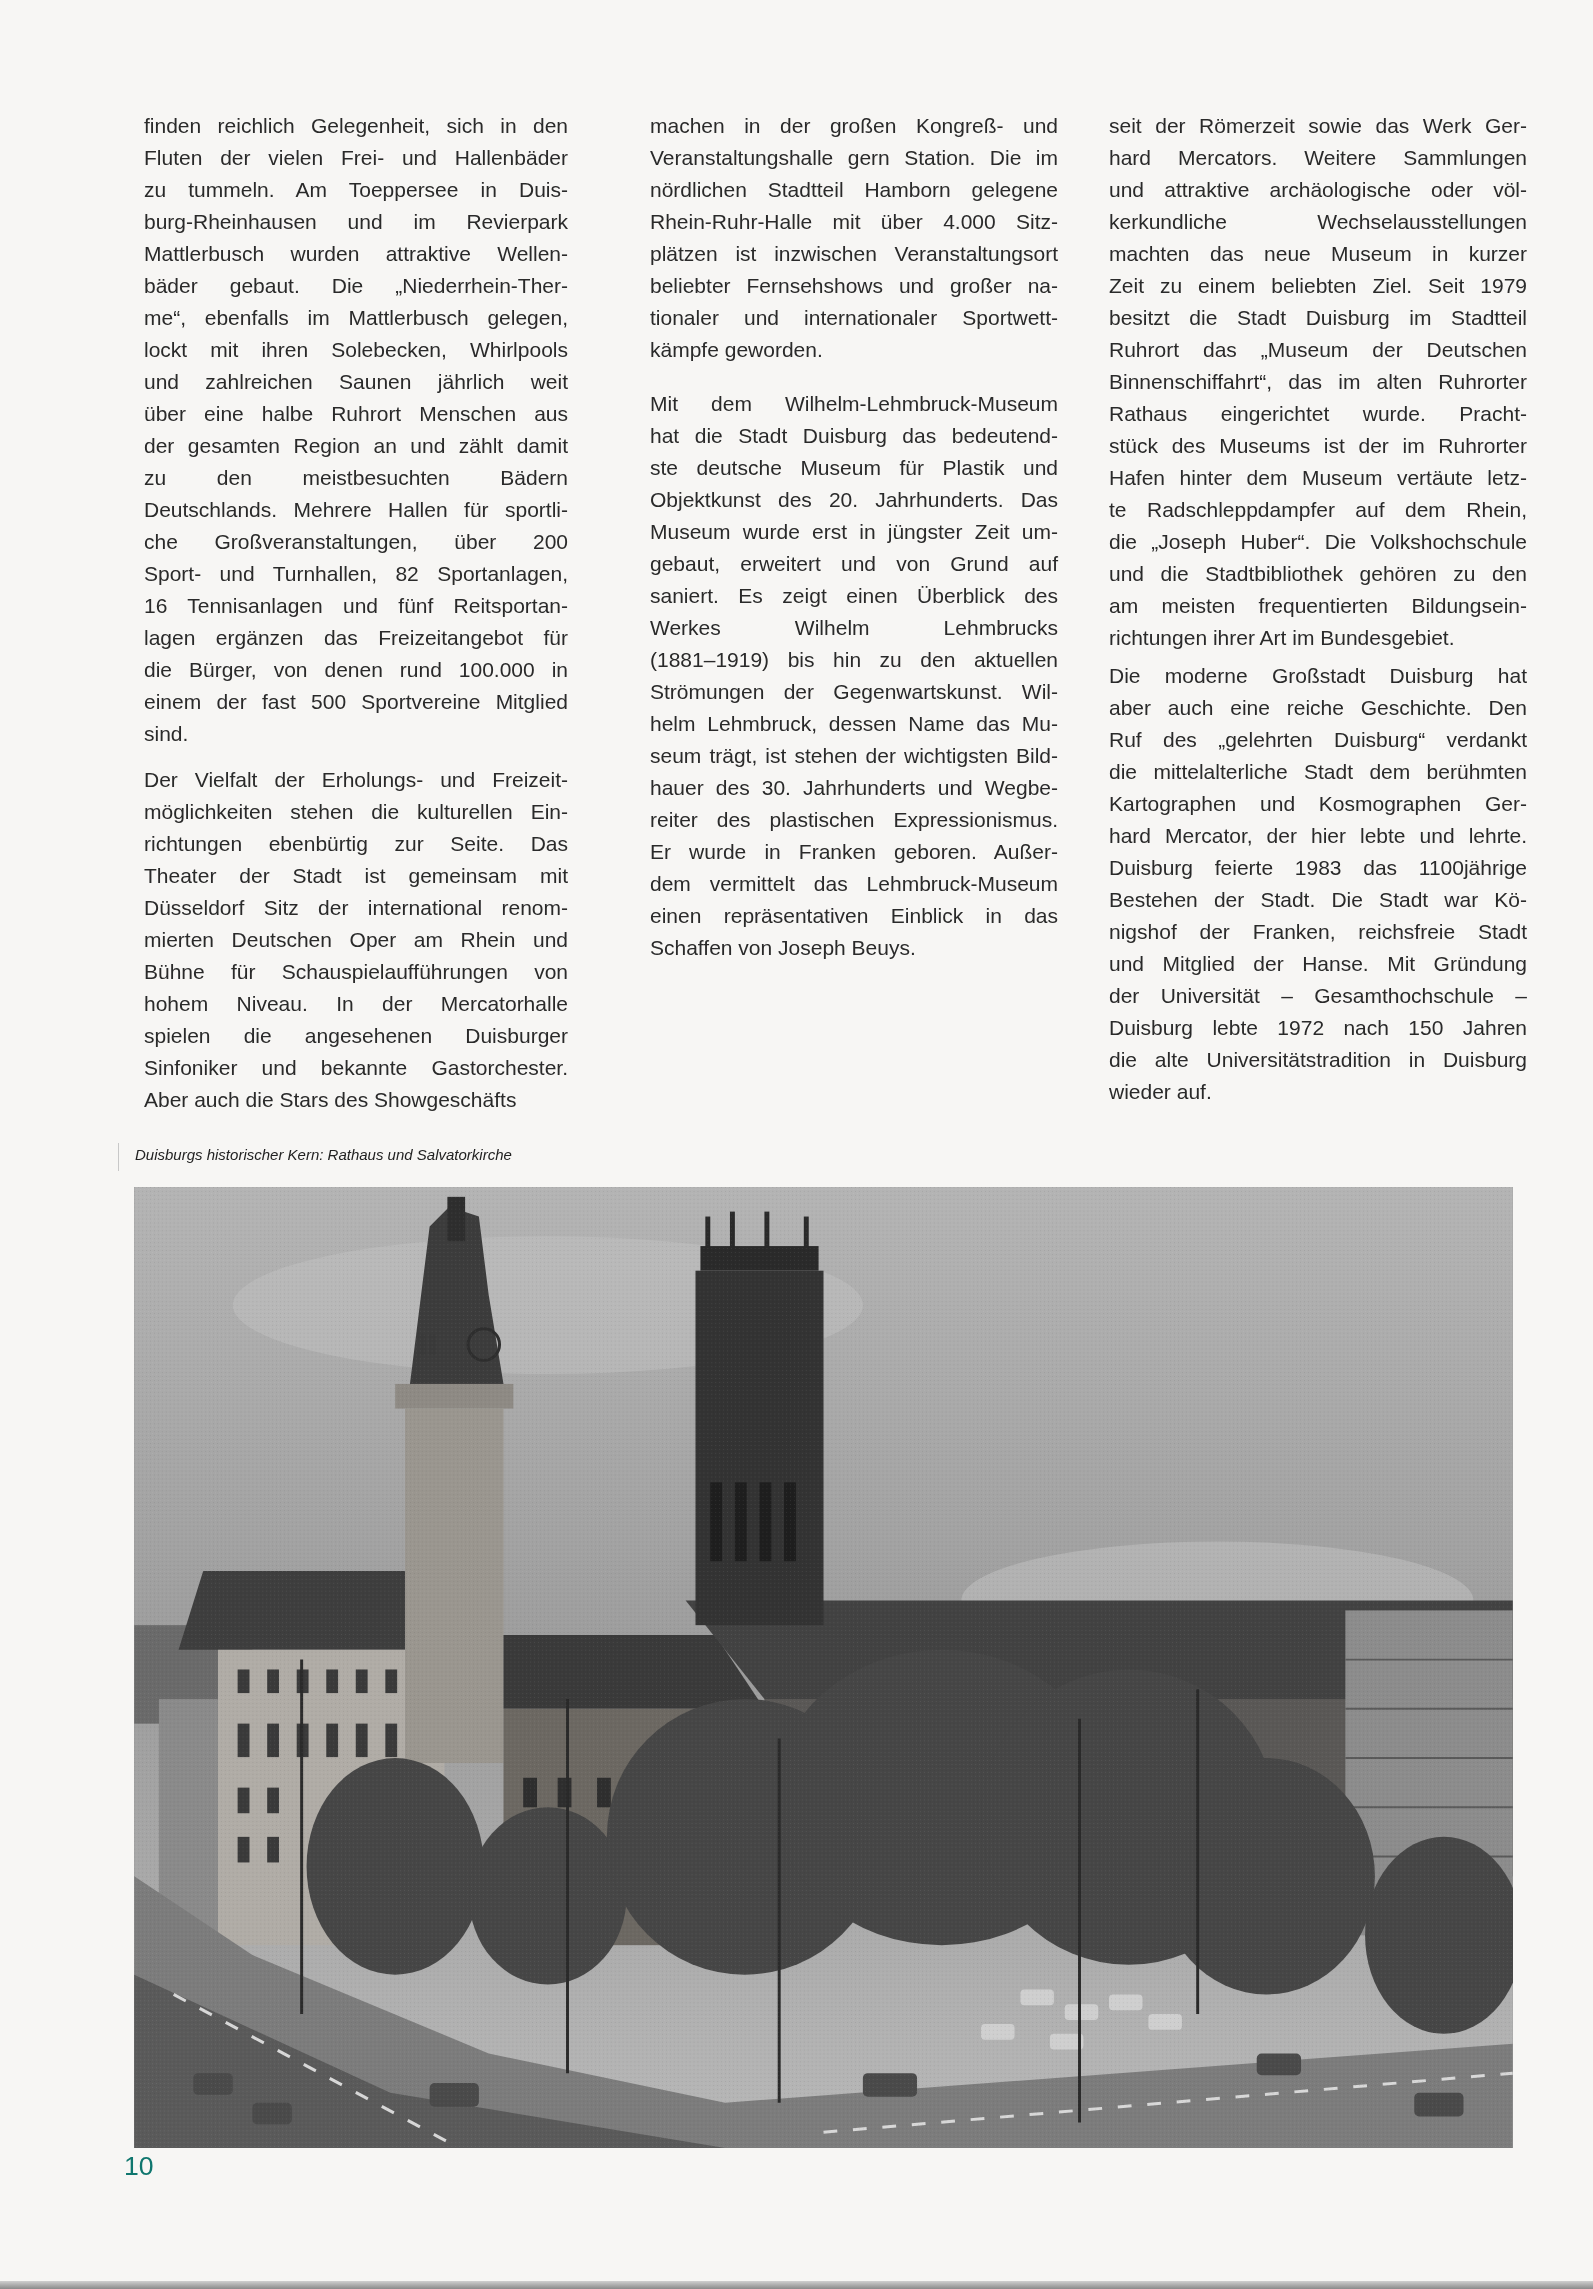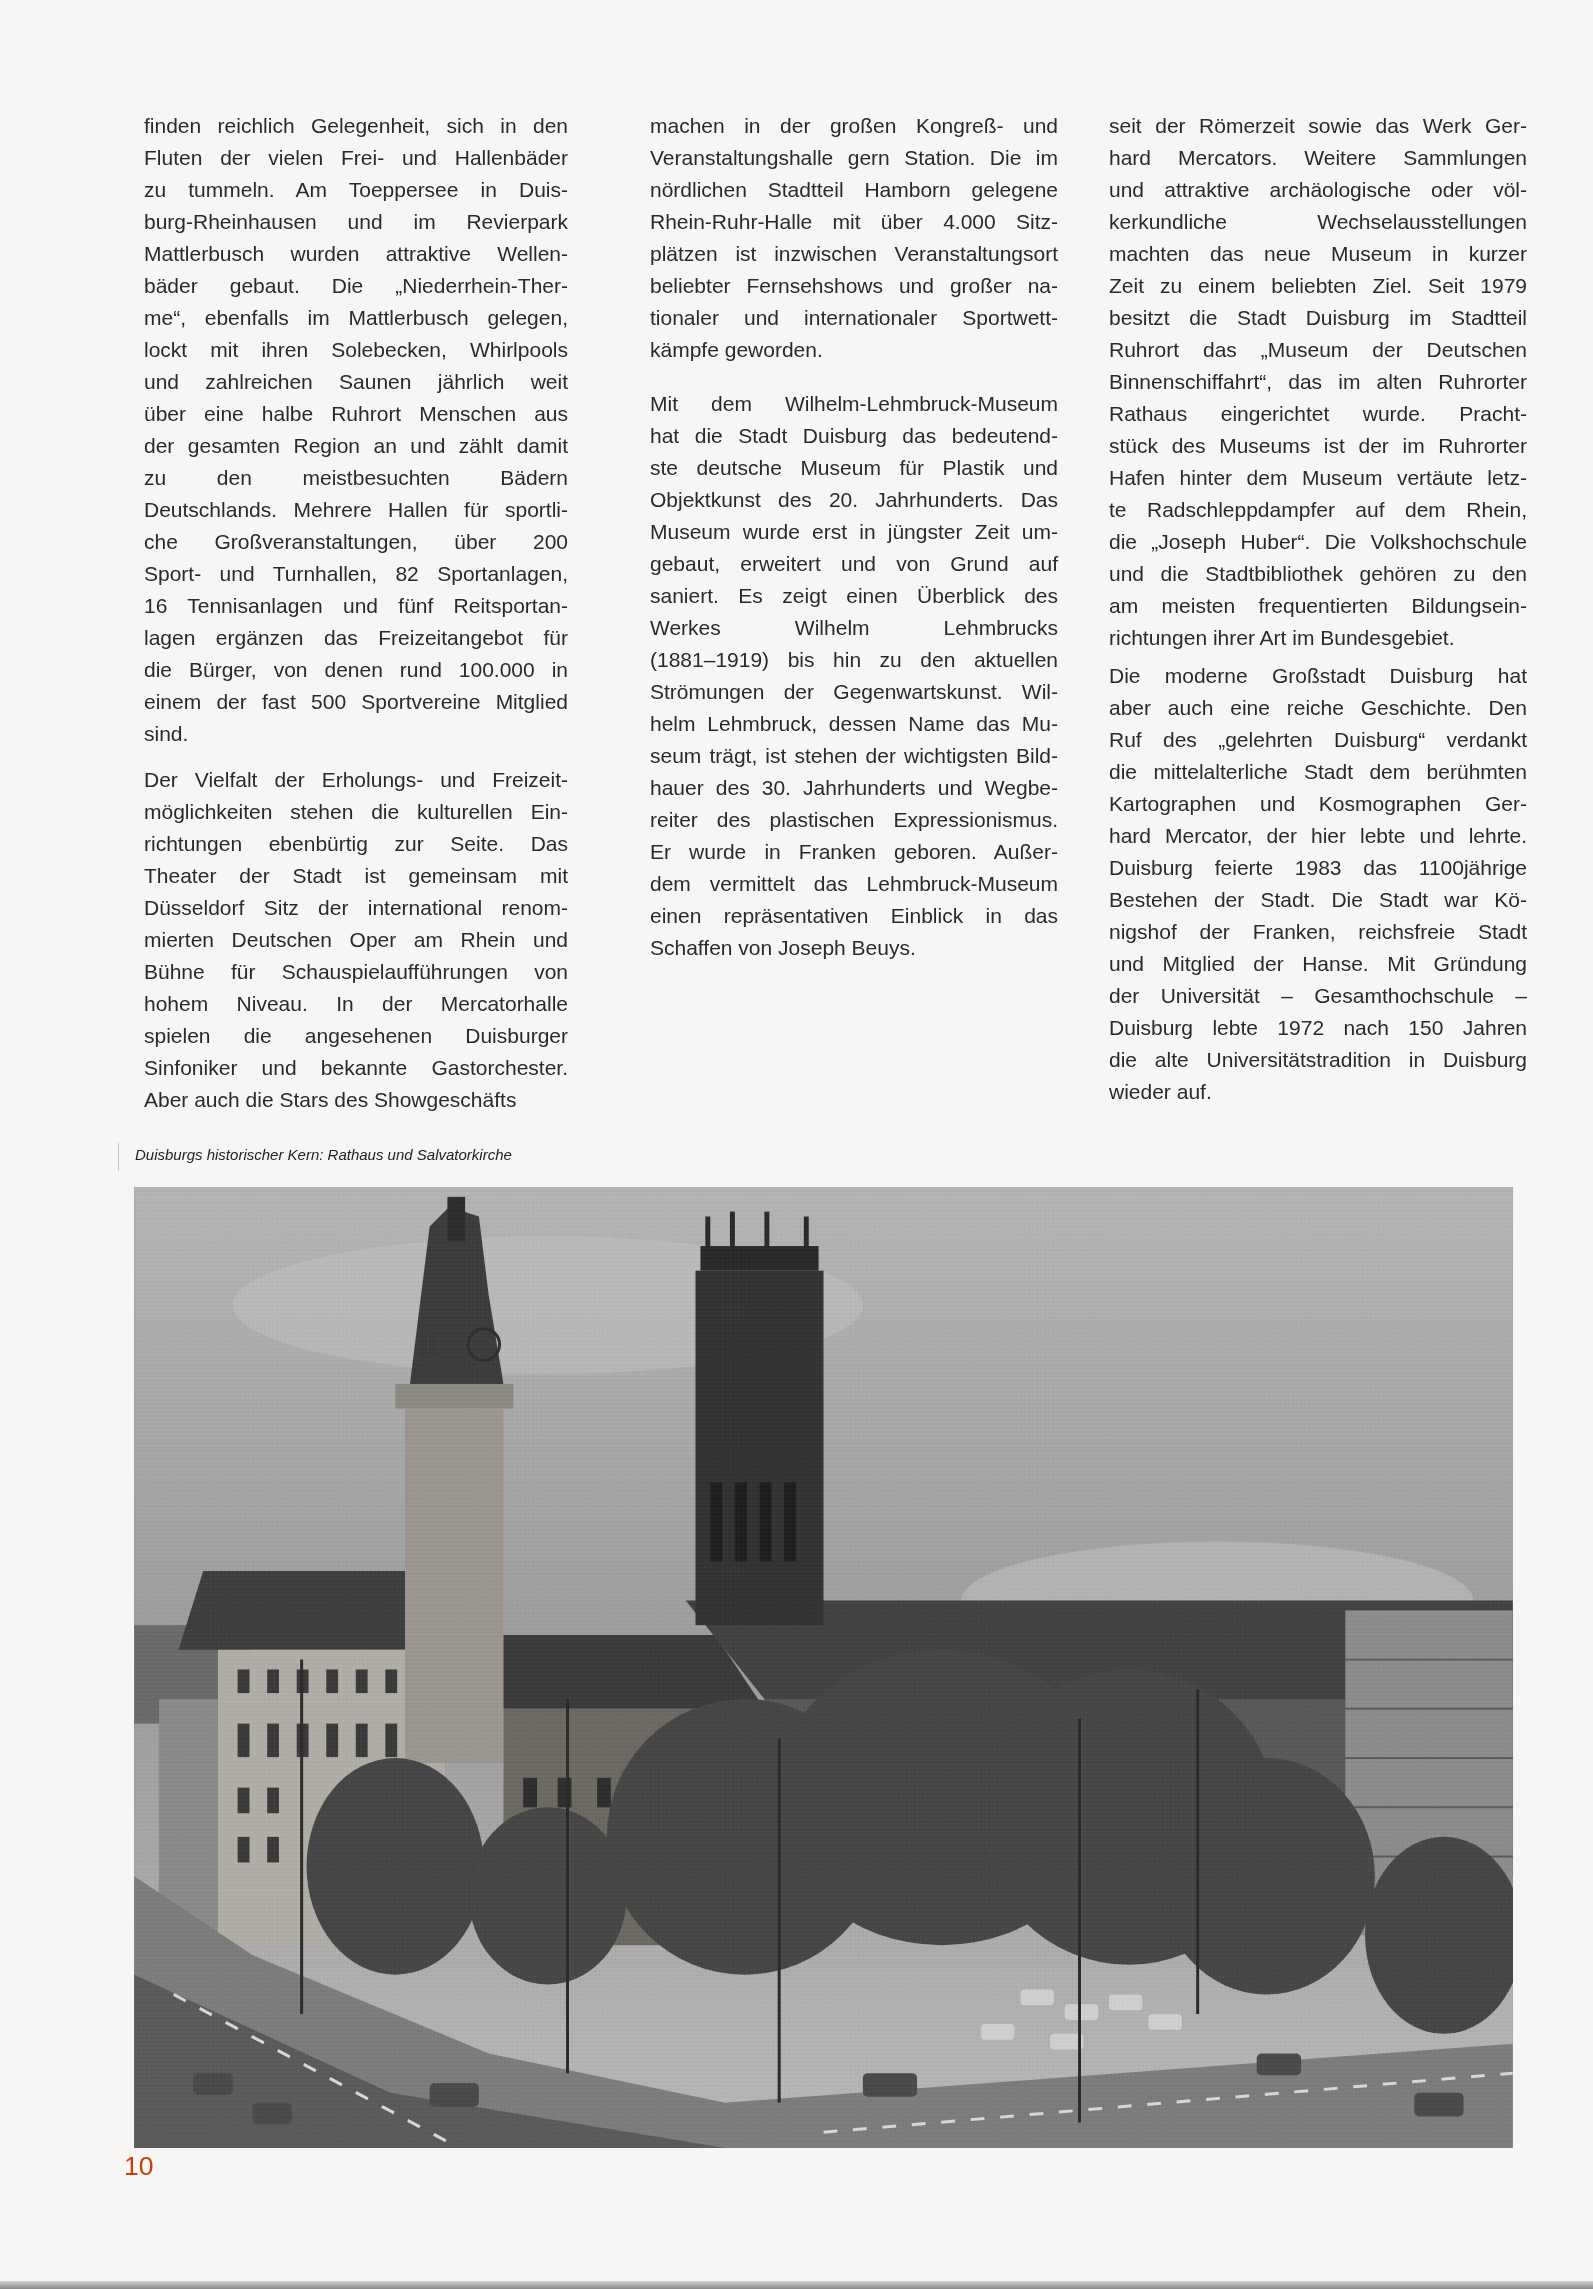--- a/index.html
+++ b/index.html
@@ -16,21 +16,21 @@
   .col .ln.last { text-align-last:left; }
   .col .gap { height:13.8px; display:block; }
   .col1 { left:144px; width:424px; }
   .col2 { left:629px; width:408px;margin-left:21px; }
   .col3 { left:1109px; width:418px; }
   .caption { position:absolute; left:135px; top:1146px; font-size:15px; font-style:italic; color:#222; }
   .caption-rule { position:absolute; left:118px; top:1143px; width:1px; height:27.6px; background:#c8c8c8; }
   .photo { position:absolute; left:134px; top:1187px; width:1379px; height:961px; overflow:hidden;
     background:#9a9a9a; }
   .photo svg { display:block; }
-  .page-number { position:absolute; left:124px; top:2151px; font-size:26.6px; color:#c2410c; }
+  .page-number { position:absolute; left:124px; top:2151px; font-size:26.6px; color:#0f766e; }
 </style>
 </head>
 <body>
 
 <div class="page-edge"></div>
 
 <div class="col col1">
   <div>
       <span class="ln">finden reichlich Gelegenheit, sich in den</span>
       <span class="ln">Fluten der vielen Frei- und Hallenbäder</span>

